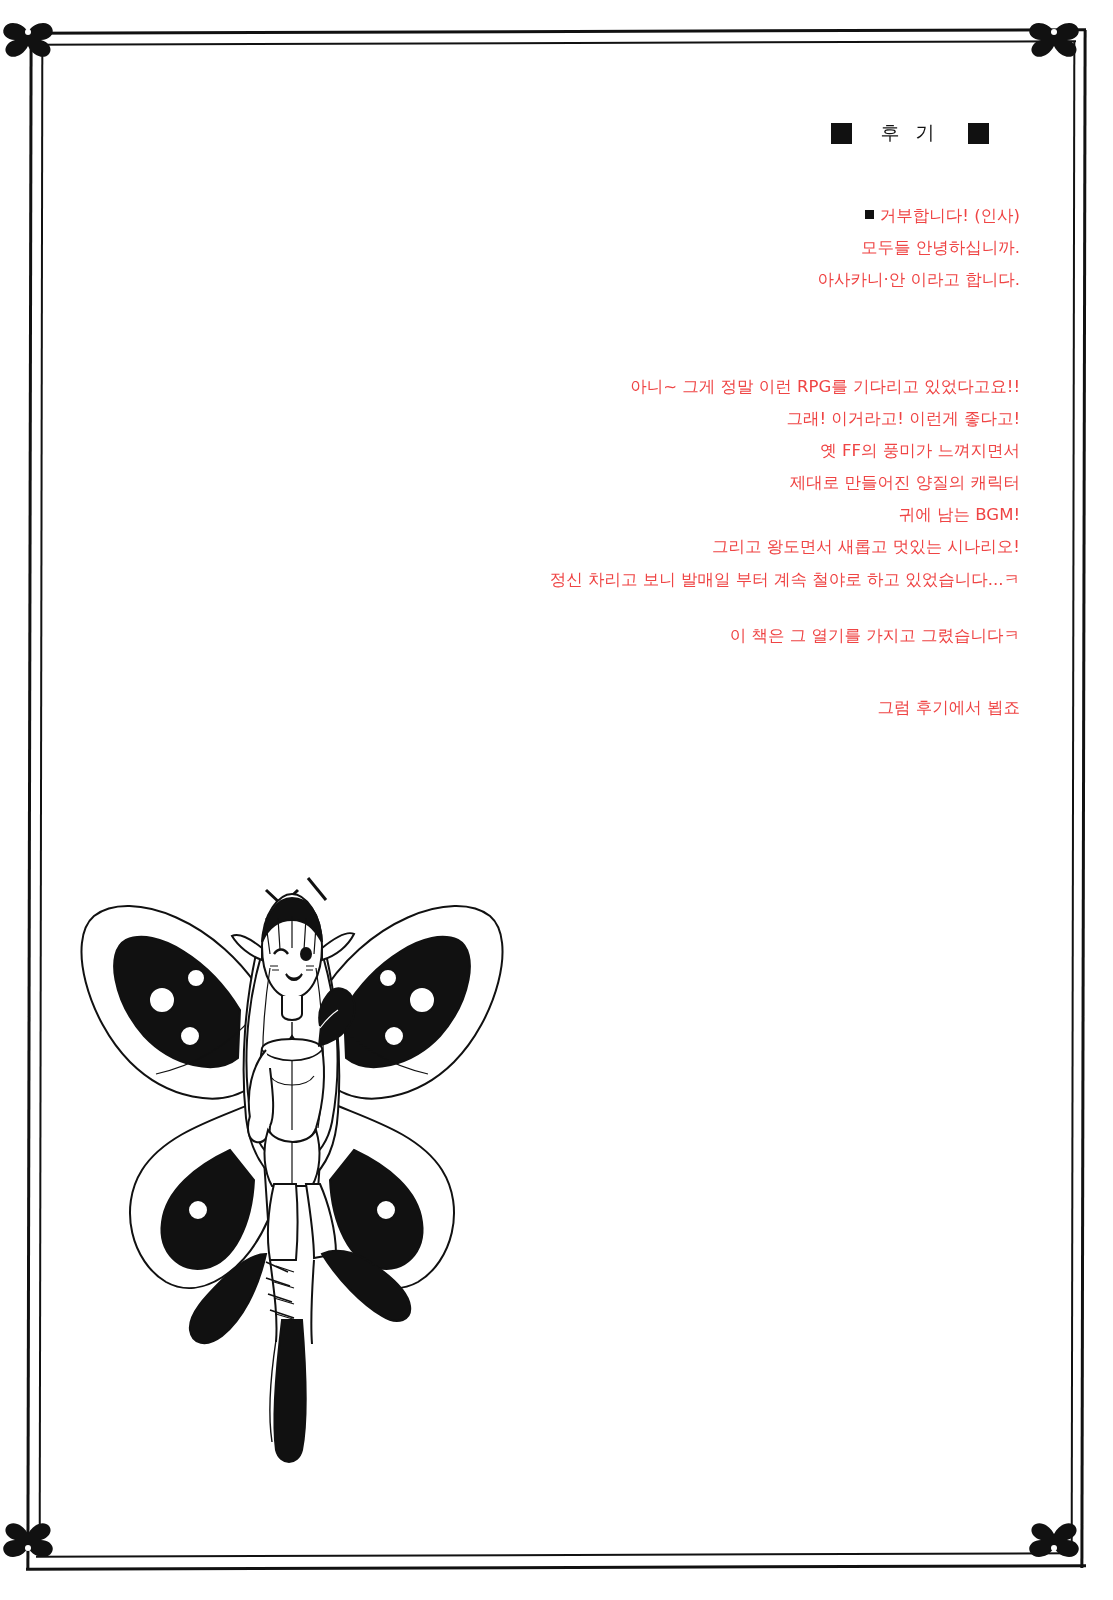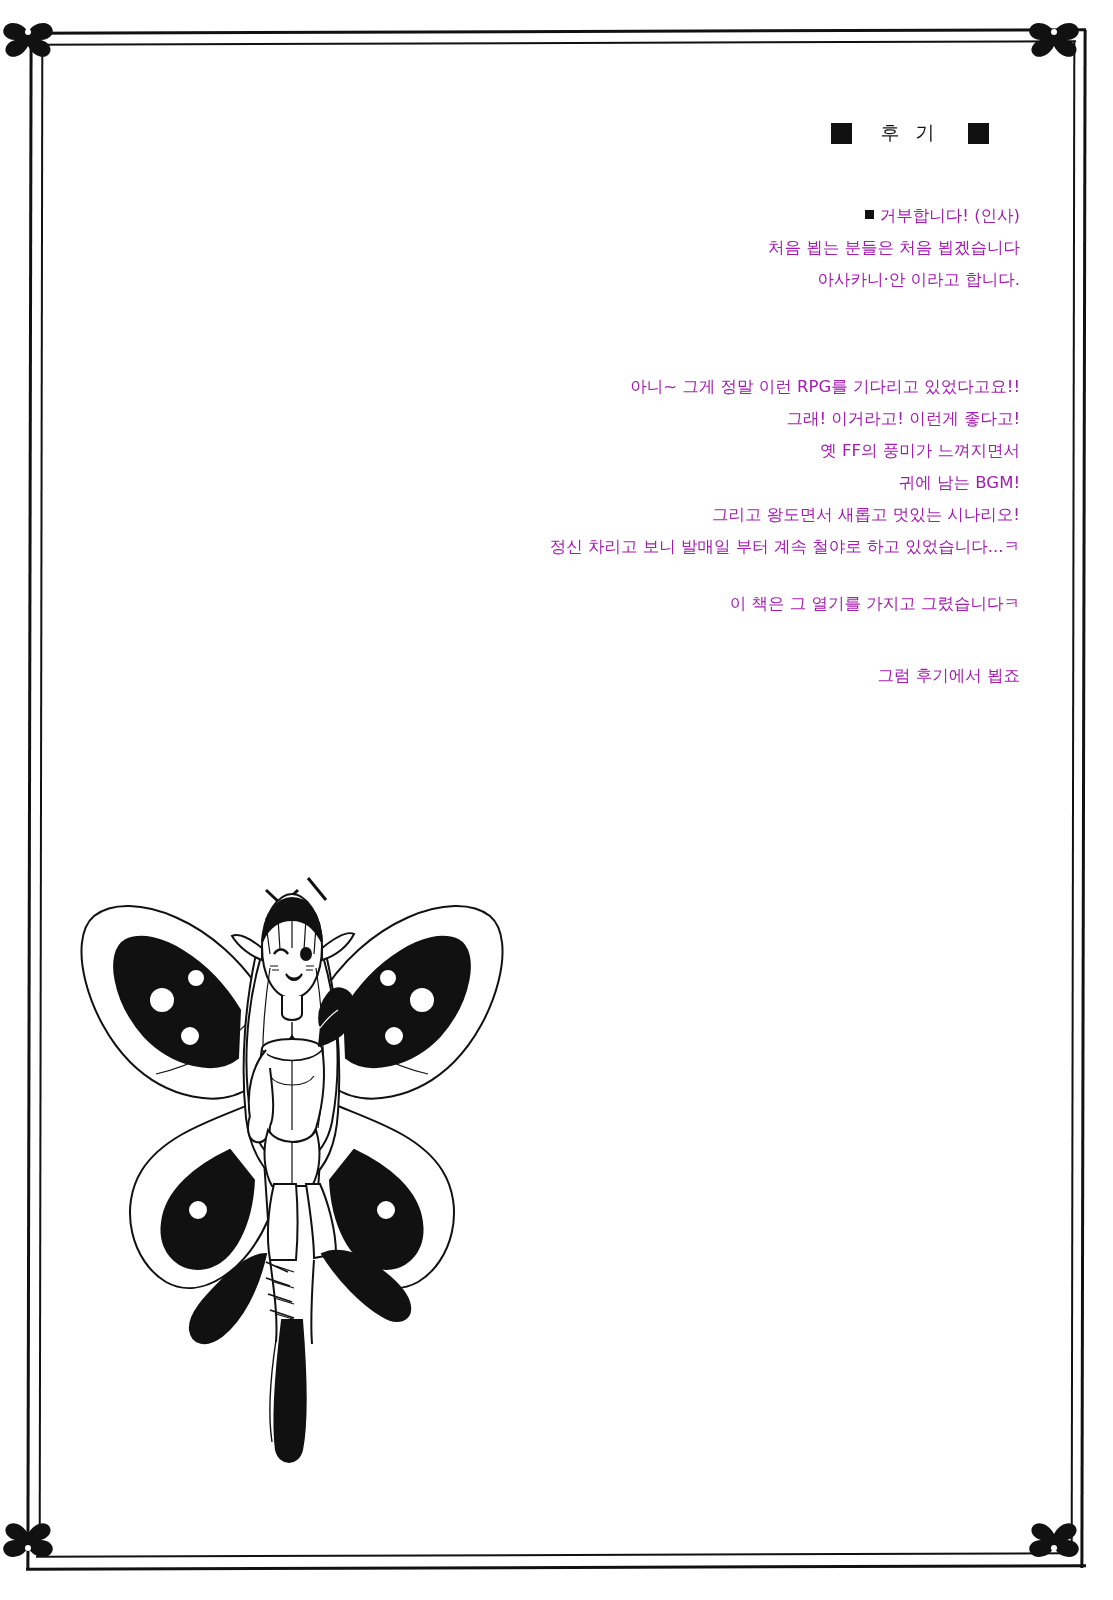--- a/index.html
+++ b/index.html
@@ -75,21 +75,21 @@
 
   
   .text-column {
     position: absolute;
     left: 520px;
     top: 200px;
     width: 500px;
     text-align: right;
     font-size: 16.5px;
     line-height: 1.95;
-    color: #a21caf;
+    color: #ef4444;
   }
   .para {
     margin: 0 0 24px 0;
   }
   .para.gap-lg { }
   .para.gap-xl { margin-bottom: 74px; }
   .para.gap-xxl { margin-bottom: 40px; }
   .line { display: block; white-space: nowrap; }
   .bullet-inline {
     display: inline-block;
@@ -152,29 +152,30 @@
 <div class="afterword-heading">
   <span class="sq"></span>
   <span class="heading-text">후 기</span>
   <span class="sq"></span>
 </div>
 
 <div class="text-column">
 
   <p class="para gap-xl">
     <span class="line"><span class="bullet-inline"></span><span>거부합니다! (인사)</span></span>
-    <span class="line">처음 뵙는 분들은 처음 뵙겠습니다</span>
+    <span class="line">모두들 안녕하십니까.</span>
     <span class="line">아사카니·안 이라고 합니다.</span>
   </p>
 
 
   <p class="para gap-lg">
     <span class="line">아니~ 그게 정말 이런 RPG를 기다리고 있었다고요!!</span>
     <span class="line">그래! 이거라고! 이런게 좋다고!</span>
     <span class="line">옛 FF의 풍미가 느껴지면서</span>
+    <span class="line">제대로 만들어진 양질의 캐릭터</span>
     <span class="line">귀에 남는 BGM!</span>
     <span class="line">그리고 왕도면서 새롭고 멋있는 시나리오!</span>
     <span class="line">정신 차리고 보니 발매일 부터 계속 철야로 하고 있었습니다...ㅋ</span>
   </p>
 
   <p class="para gap-xxl">
     <span class="line">이 책은 그 열기를 가지고 그렸습니다ㅋ</span>
   </p>
 
 

